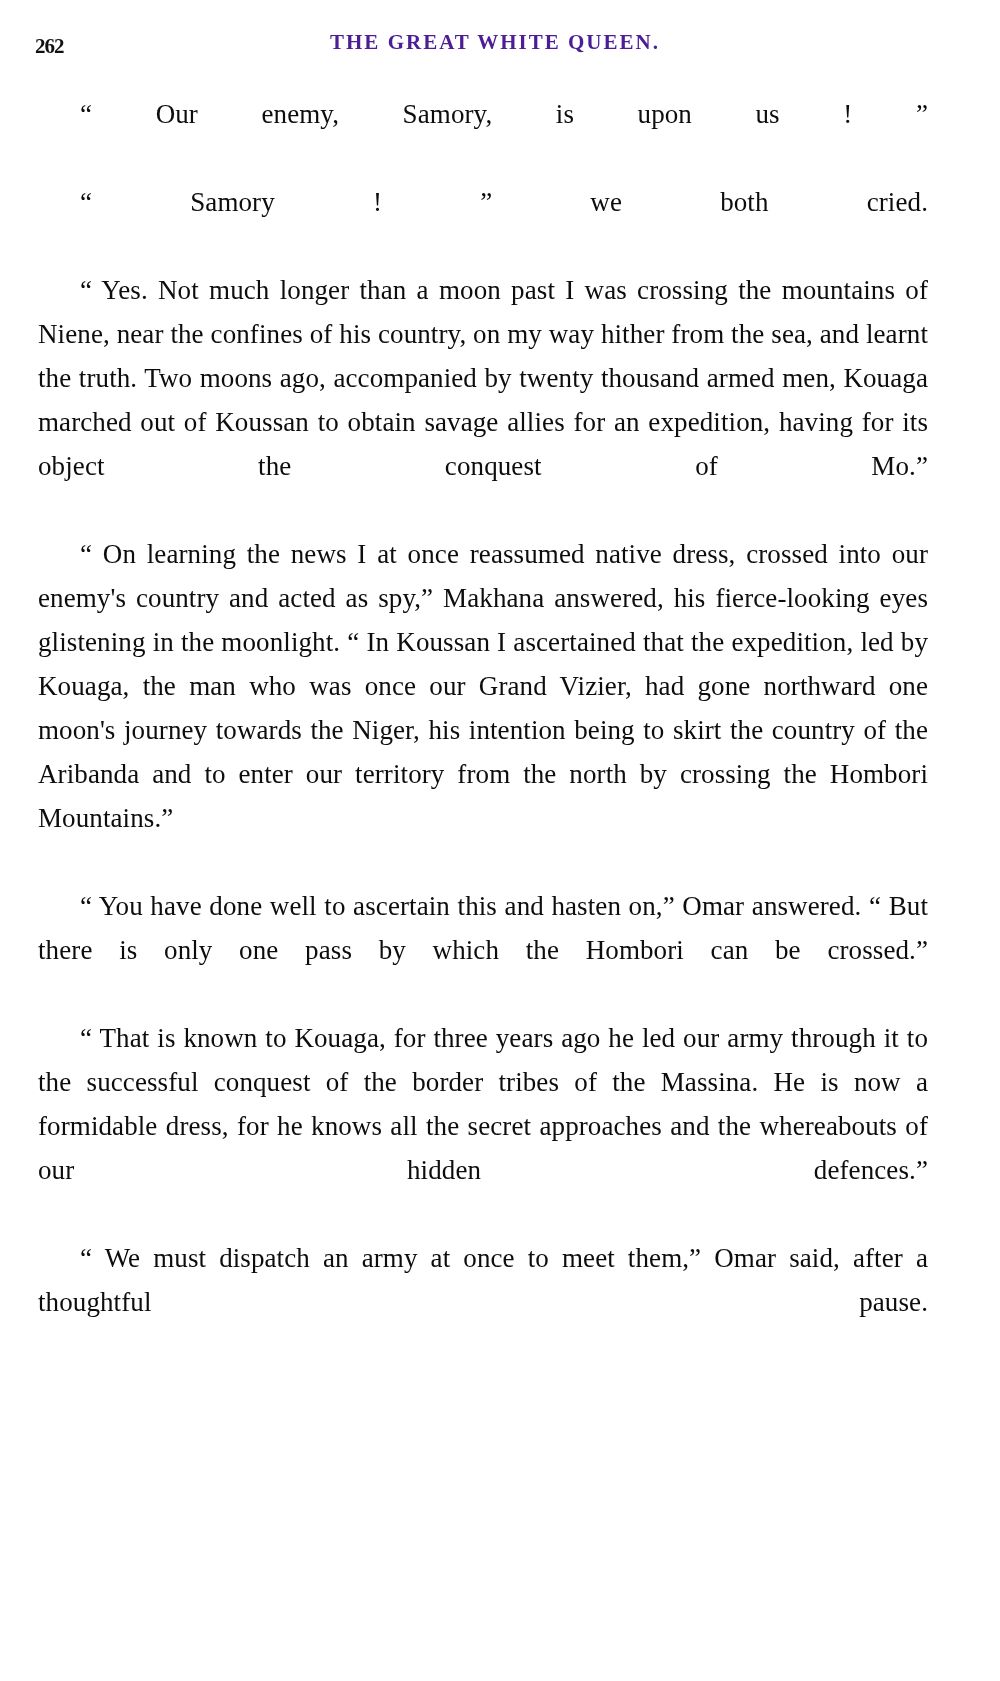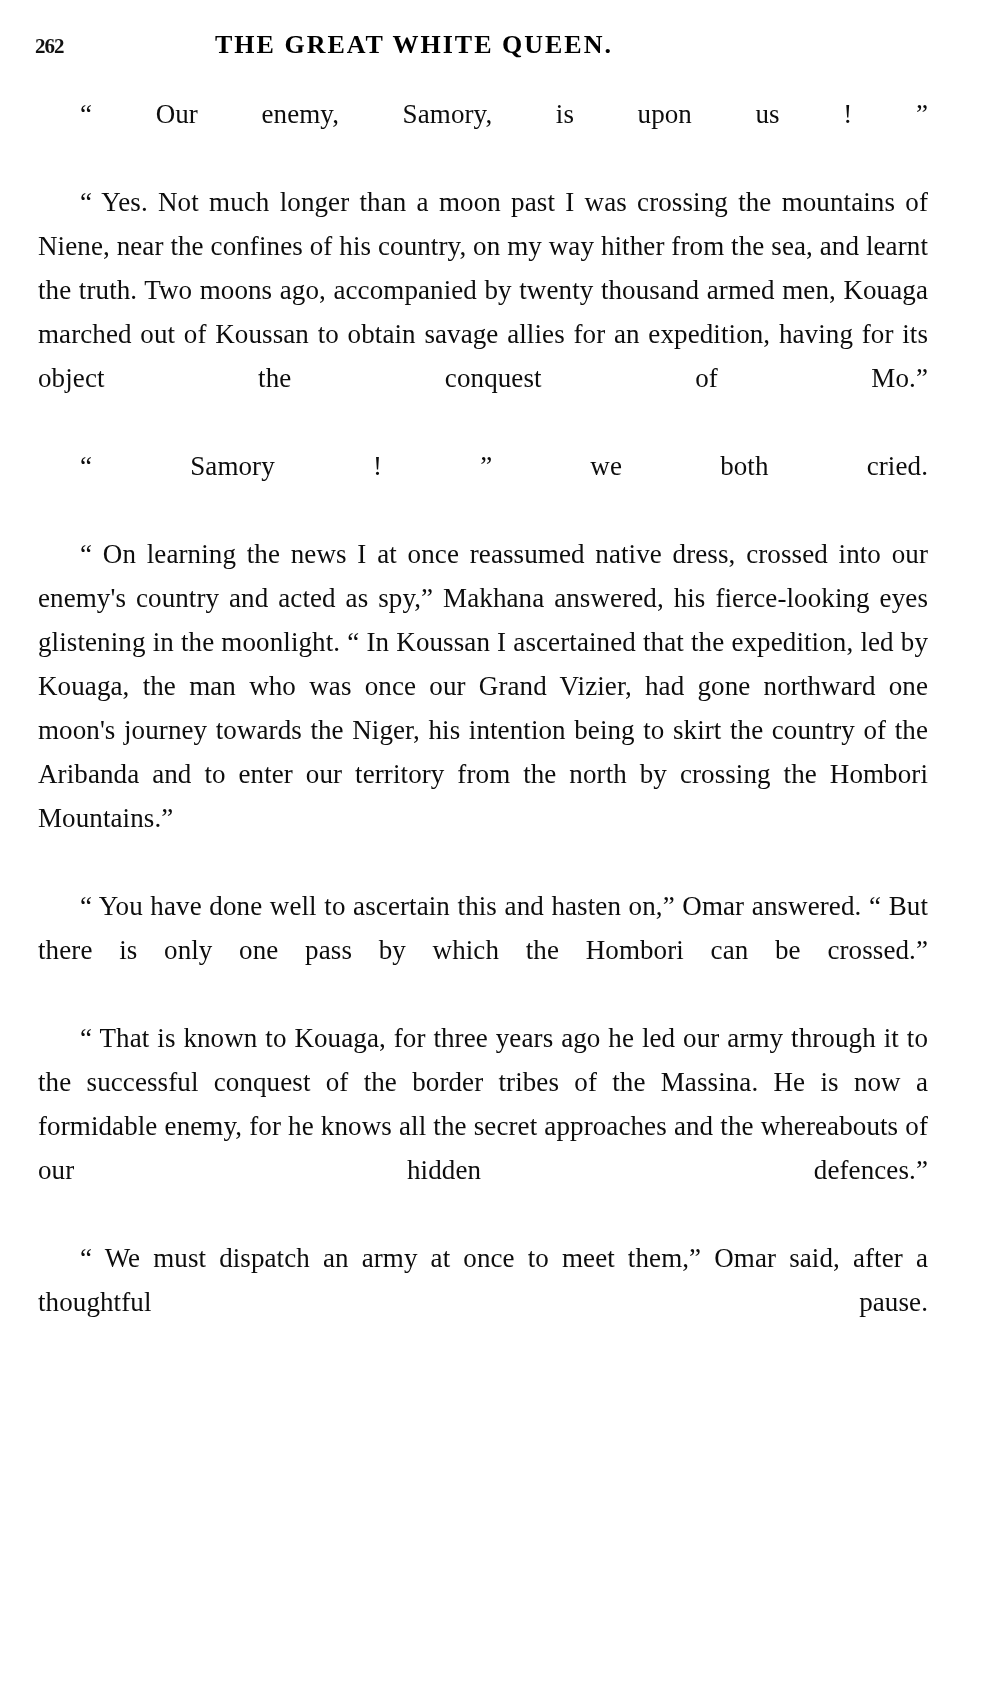--- a/index.html
+++ b/index.html
@@ -31,26 +31,26 @@
     font-weight: bold;
     font-size: 21px;
     letter-spacing: -1px;
     color: #111;
   }
   .running-head {
     position: absolute;
     left: 180px;
     top: 0;
     width: 560px;
-    text-align: left;
+    text-align: center;
     font-family: "Liberation Serif", serif;
     font-weight: bold;
-    font-size: 26px;
+    font-size: 21px;
     letter-spacing: 2.0px;
-    color: #000000;
+    color: #4c1d95;
     white-space: nowrap;
   }
   .body-text {
     position: absolute;
     top: 92px;
     left: 38px;
     width: 890px;
   }
   p.para {
     margin: 0 0 0 0;
@@ -80,21 +80,21 @@
 
 <div class="page">
 
   <div class="header">
     <span class="page-number">262</span>
     <span class="running-head">THE GREAT WHITE QUEEN.</span>
   </div>
 
   <div class="body-text">
     <p class="para">“ Our enemy, Samory, is upon us ! ”</p>
+    <p class="para">“ Samory ! ” we both cried.</p>
     <p class="para">“ Yes. Not much longer than a moon past I was crossing the mountains of Niene, near the confines of his country, on my way hither from the sea, and learnt the truth. Two moons ago, accompanied by twenty thousand armed men, Kouaga marched out of Koussan to obtain savage allies for an expedition, having for its object the conquest of Mo.”</p>
-    <p class="para">“ Samory ! ” we both cried.</p>
     <p class="para">“ On learning the news I at once reassumed native dress, crossed into our enemy's country and acted as spy,” Makhana answered, his fierce-looking eyes glistening in the moonlight. “ In Koussan I ascertained that the expedition, led by Kouaga, the man who was once our Grand Vizier, had gone northward one moon's journey towards the Niger, his intention being to skirt the country of the Aribanda and to enter our territory from the north by crossing the Hombori Mountains.”</p>
     <p class="para">“ You have done well to ascertain this and hasten on,” Omar answered. “ But there is only one pass by which the Hombori can be crossed.”</p>
-    <p class="para">“ That is known to Kouaga, for three years ago he led our army through it to the successful conquest of the border tribes of the Massina. He is now a formidable enemy, for he knows all the secret approaches and the whereabouts of our hidden defences.”</p>
+    <p class="para">“ That is known to Kouaga, for three years ago he led our army through it to the successful conquest of the border tribes of the Massina. He is now a formidable dress, for he knows all the secret approaches and the whereabouts of our hidden defences.”</p>
     <p class="para">“ We must dispatch an army at once to meet them,” Omar said, after a thoughtful pause.</p>
   </div>
 
 </div>
 
 </body></html>

